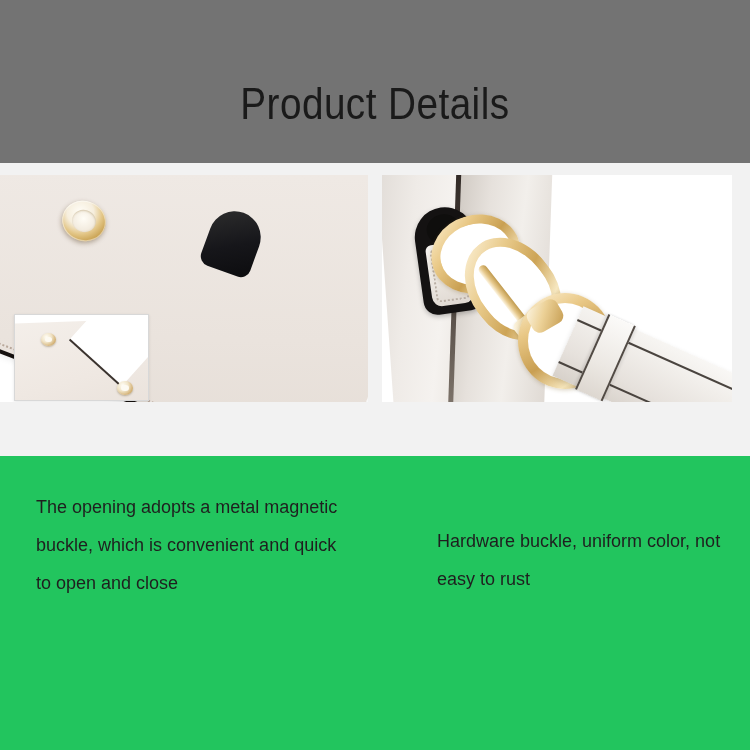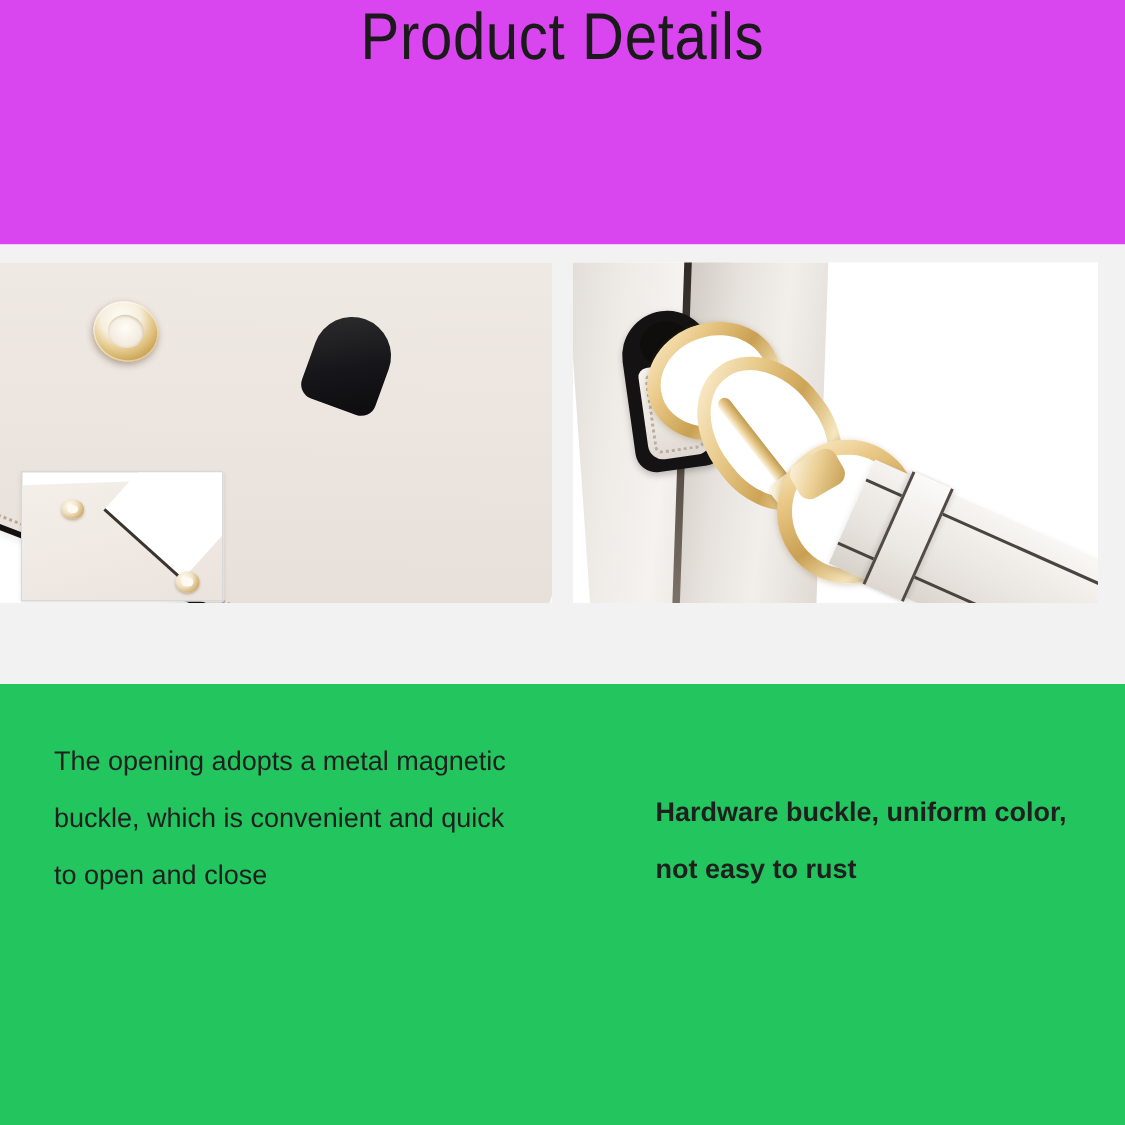--- a/index.html
+++ b/index.html
@@ -11,23 +11,23 @@
     height: 750px;
     background: #ffffff;
     font-family: "Liberation Sans", sans-serif;
     overflow: hidden;
     position: relative;
   }
 
   
   .title-area {
     height: 163px;
-    background: #d946ef;
+    background: #737373;
     display: flex;
-    align-items: flex-start;
+    align-items: flex-end;
     justify-content: center;
   }
   .page-title {
     font-family: "Liberation Sans", sans-serif;
     font-size: 44px;
     font-weight: 400;
     color: #1a1a1a;
     letter-spacing: 0.5px;
     transform: scaleX(0.88);
     transform-origin: center;
@@ -360,21 +360,21 @@
     background: #22c55e;
   }
   .caption {
     position: absolute;
     font-size: 18px;
     line-height: 38px;
     color: #1f1f1f;
     font-family: "Liberation Sans", sans-serif;
   }
   .caption-left  { left: 36px; top: 32px; width: 310px; }
-  .caption-right { left: 437px; top: 66px; width: 300px; font-weight: bold; }
+  .caption-right { left: 437px; top: 66px; width: 300px; }
 </style>
 </head>
 <body>
 
 <div class="title-area">
   <h1 class="page-title">Product Details</h1>
 </div>
 
 <div class="gallery-band">
 

